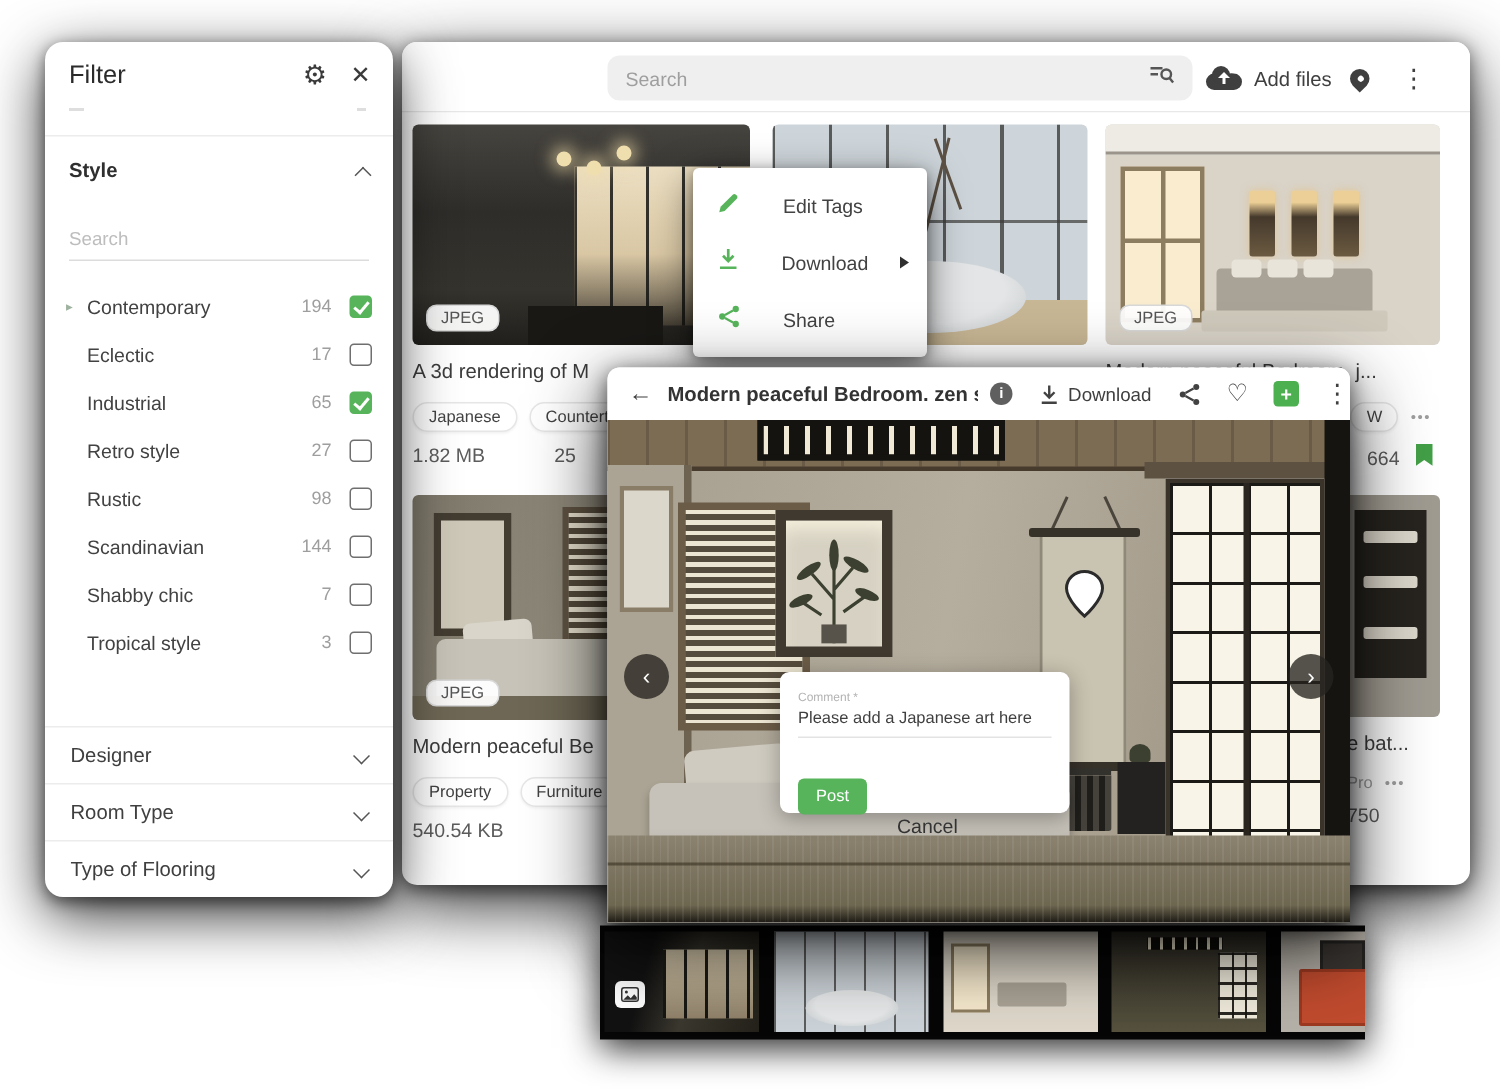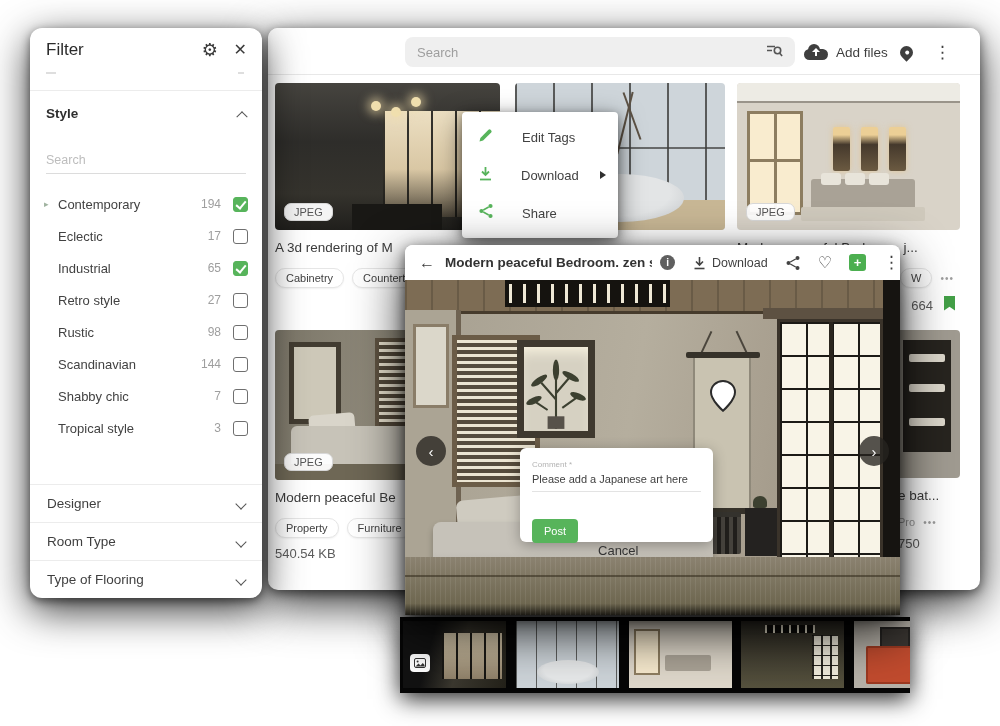--- a/index.html
+++ b/index.html
@@ -247,22 +247,26 @@
       <div class="thumb img-kitchen">
         <div class="winband"></div>
           <div class="island"></div>
         <span class="lamp" style="left:96px;"></span>
           <span class="lamp" style="left:116px; top:24px;"></span>
           <span class="lamp" style="left:136px; top:14px;"></span>
         <span class="badge">JPEG</span>
       </div>
       <div class="ctitle">A 3d rendering of M</div>
       <div class="tagrow">
-        <span class="pill">Cabinetry</span>
+        <span class="pill">Japanese</span>
         <span class="pill">Countertop</span>
+      </div>
+      <div class="meta">
+        <span>1.82 MB</span>
+        <span style="margin-left:46px;">25</span>
       </div>
     </div>
 
     <div class="card" style="left:247px; top:55px; width:210px;">
       <div class="thumb img-roundbed">
         <div class="mull"></div>
           <div class="floor"></div>
         <span class="branch"></span>
           <span class="branch b2"></span>
         <div class="bed"></div>

